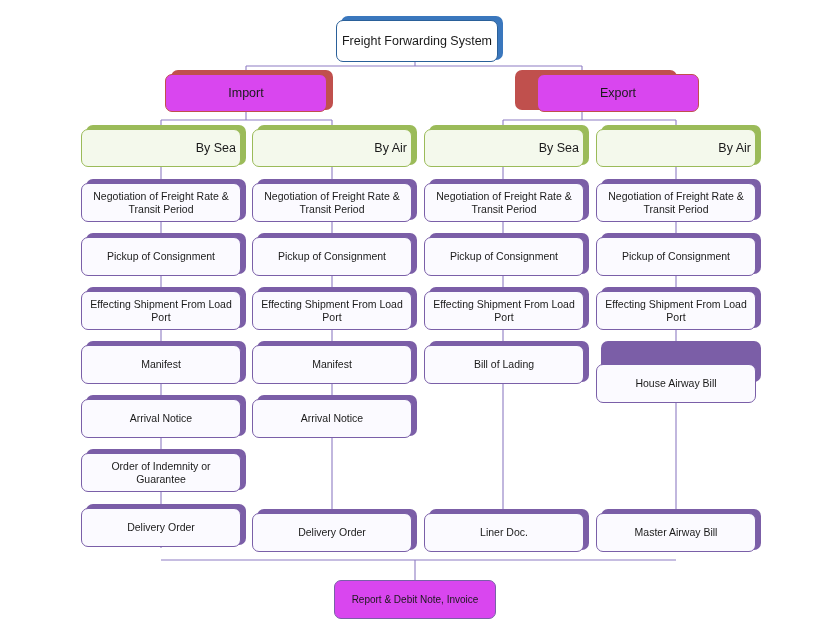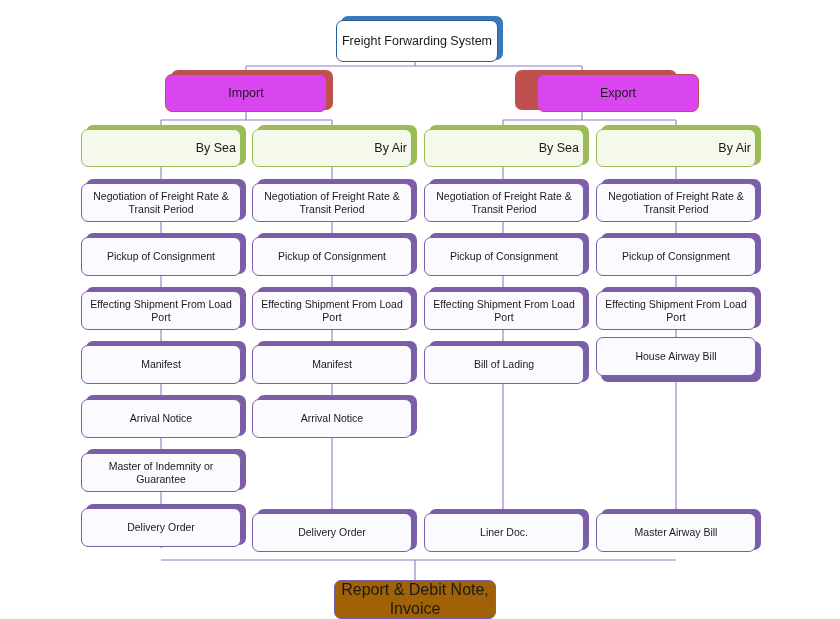--- a/index.html
+++ b/index.html
@@ -101,24 +101,24 @@
     font-size: 10.5px;
   }
   .shadow-step {
     position: absolute;
     border-radius: 7px;
     background: #7b5ea7;
     z-index: 0;
   }
   
   .n-report {
-    background: #a16207;
+    background: #d946ef;
     border: 1.5px solid #7a5fa8;
     color: #1a1a1a;
-    font-size: 16px;
+    font-size: 10px;
   }
   .node { z-index: 2; }
 </style>
 </head>
 <body>
 
 <div id="checker"></div>
 <div id="chart"></div>
 
 <svg id="lines" viewBox="0 0 840 619">
@@ -207,21 +207,21 @@
   <span class="lbl">Manifest</span>
 </div>
 
 <div class="shadow-step" style="left:86px; top:395px; width:160px; height:41px;"></div>
 <div class="node n-step" style="left:81px; top:399px; width:160px; height:39px;">
   <span class="lbl">Arrival Notice</span>
 </div>
 
 <div class="shadow-step" style="left:86px; top:449px; width:160px; height:41px;"></div>
 <div class="node n-step" style="left:81px; top:453px; width:160px; height:39px;">
-  <span class="lbl">Master of Indemnity or Guarantee</span>
+  <span class="lbl">Order of Indemnity or Guarantee</span>
 </div>
 
 <div class="shadow-step" style="left:86px; top:504px; width:160px; height:41px;"></div>
 <div class="node n-step" style="left:81px; top:508px; width:160px; height:39px;">
   <span class="lbl">Delivery Order</span>
 </div>
 
 <div class="shadow-step" style="left:257px; top:179px; width:160px; height:41px;"></div>
 <div class="node n-step" style="left:252px; top:183px; width:160px; height:39px;">
   <span class="lbl">Negotiation of Freight Rate &amp; Transit Period</span>
@@ -286,21 +286,21 @@
 <div class="node n-step" style="left:596px; top:237px; width:160px; height:39px;">
   <span class="lbl">Pickup of Consignment</span>
 </div>
 
 <div class="shadow-step" style="left:601px; top:287px; width:160px; height:41px;"></div>
 <div class="node n-step" style="left:596px; top:291px; width:160px; height:39px;">
   <span class="lbl">Effecting Shipment From Load Port</span>
 </div>
 
 <div class="shadow-step" style="left:601px; top:341px; width:160px; height:41px;"></div>
-<div class="node n-step" style="left:596px; top:337px; width:160px; height:39px;justify-content:flex-end;">
+<div class="node n-step" style="left:596px; top:364px; width:160px; height:39px;justify-content:flex-end;">
   <span class="lbl">House Airway Bill</span>
 </div>
 
 <div class="shadow-step" style="left:601px; top:509px; width:160px; height:41px;"></div>
 <div class="node n-step" style="left:596px; top:513px; width:160px; height:39px;">
   <span class="lbl">Master Airway Bill</span>
 </div>
 
 <div class="node n-report" style="left:334px; top:580px; width:162px; height:39px;">
   <span class="lbl">Report &amp; Debit Note, Invoice</span>

